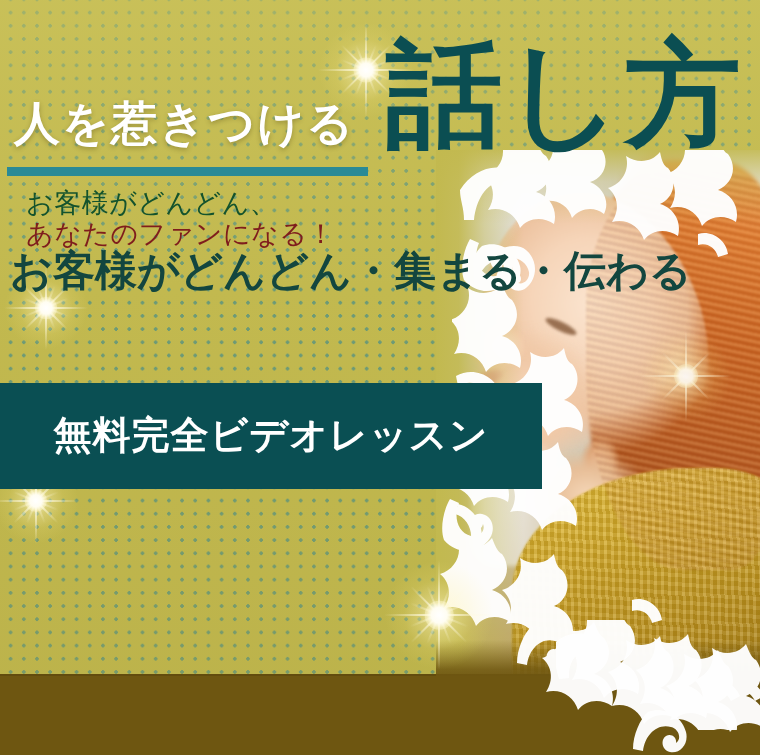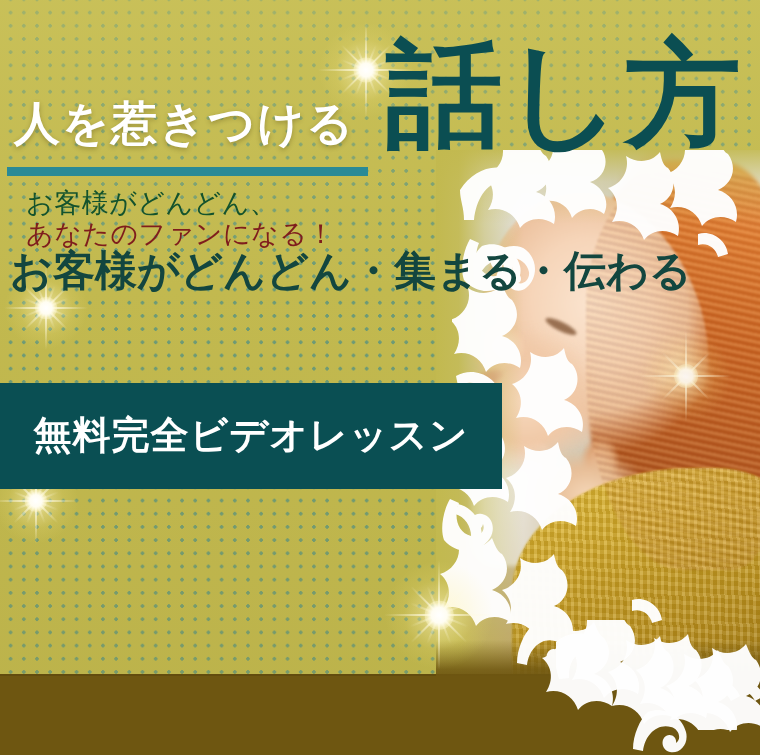--- a/index.html
+++ b/index.html
@@ -240,21 +240,21 @@
   }
 
   .method{
     position:absolute;left:30px;top:306px;
     font-size:26px;font-weight:400;color:#1d2a26;
     letter-spacing:1px;white-space:nowrap;line-height:1;
   }
 
   
   .cta{
-    position:absolute;left:0;top:383px;width:502px;height:106px;
+    position:absolute;left:0;top:383px;width:542px;height:106px;
     background:#0a4f53;
     display:flex;flex-direction:column;align-items:center;justify-content:center;
     gap:13px;
   }
   .cta-line1{
     font-size:38px;font-weight:700;color:#ffffff;letter-spacing:1px;
     line-height:1.05;white-space:nowrap;
   }
   .cta-line2{
     font-family:"Liberation Serif","DejaVu Serif",serif;

